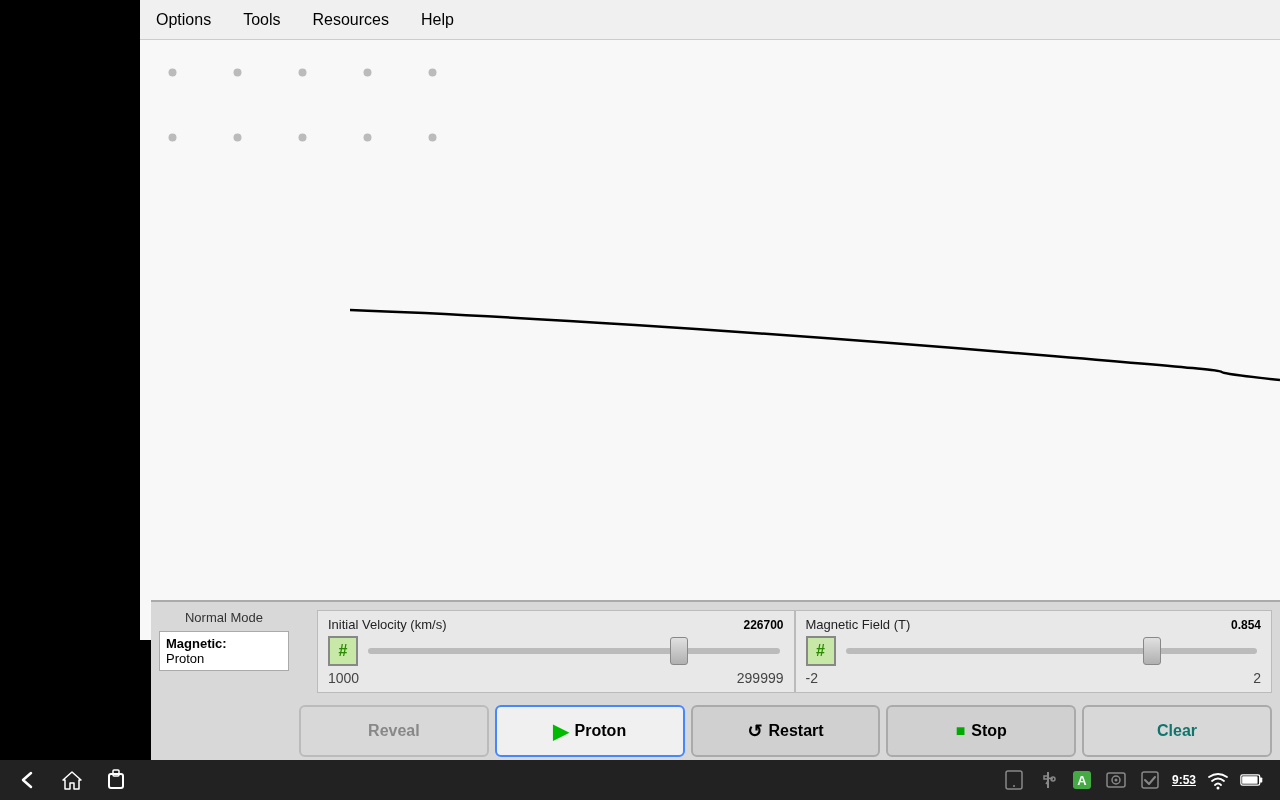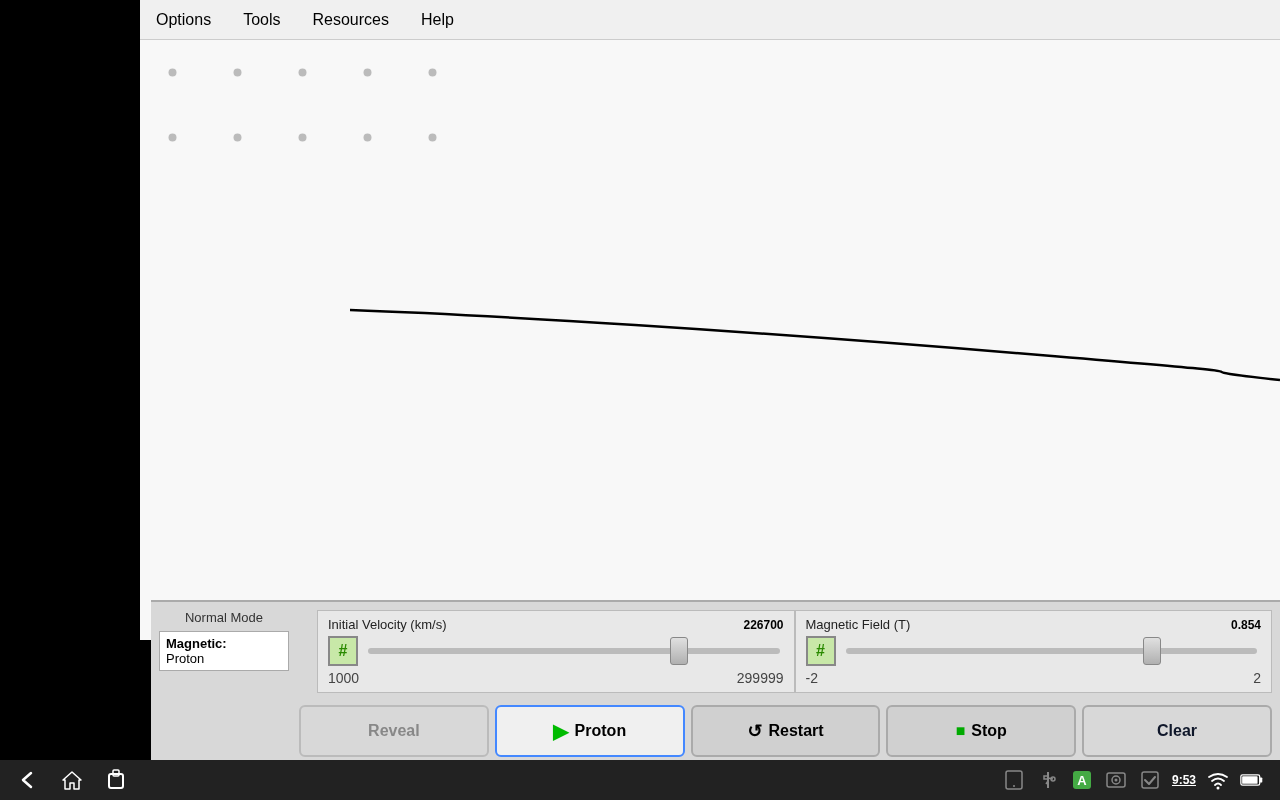--- a/index.html
+++ b/index.html
@@ -214,21 +214,21 @@
     .btn-restart {
       background: #d0d0d0;
       color: #000;
     }
     .btn-stop {
       background: #d0d0d0;
       color: #000;
     }
     .btn-clear {
       background: #d8d8d8;
-      color: #0f172a;
+      color: #0f766e;
     }
 
     
     #status-bar {
       position: absolute;
       bottom: 0;
       left: 0;
       right: 0;
       height: 40px;
       background: #222;

